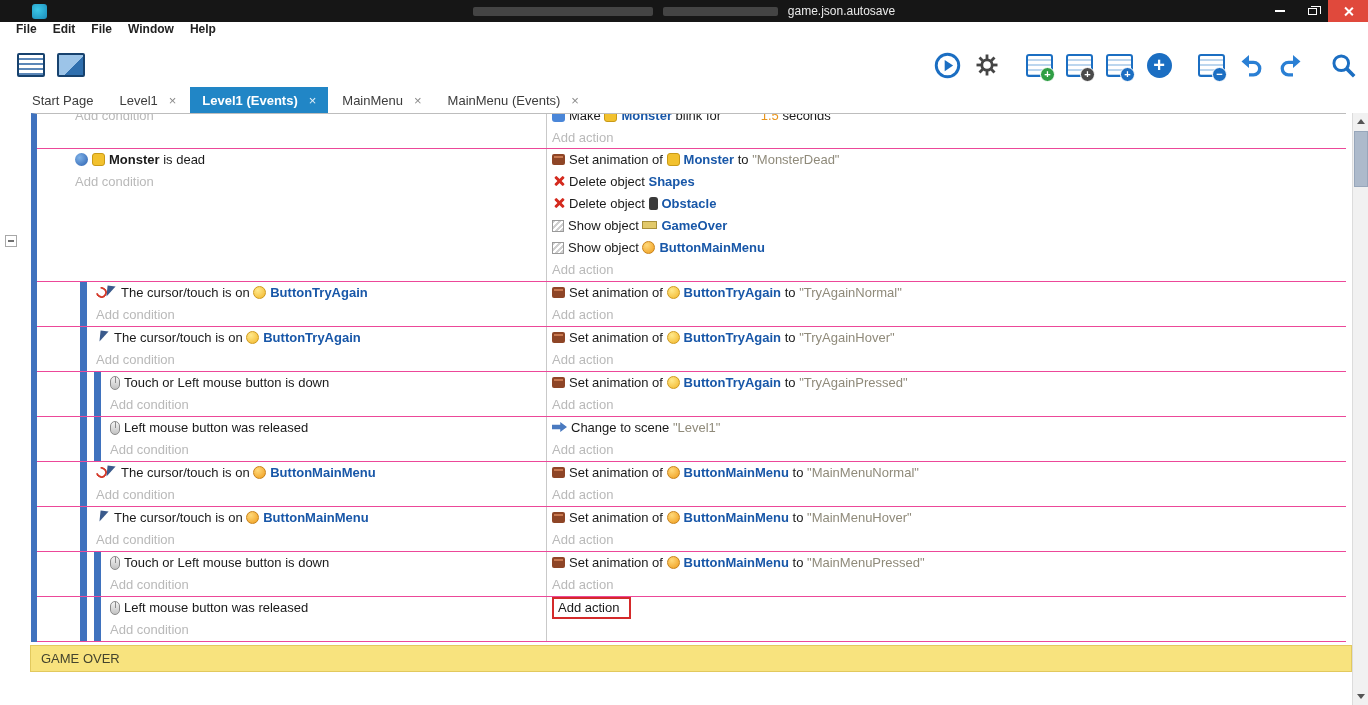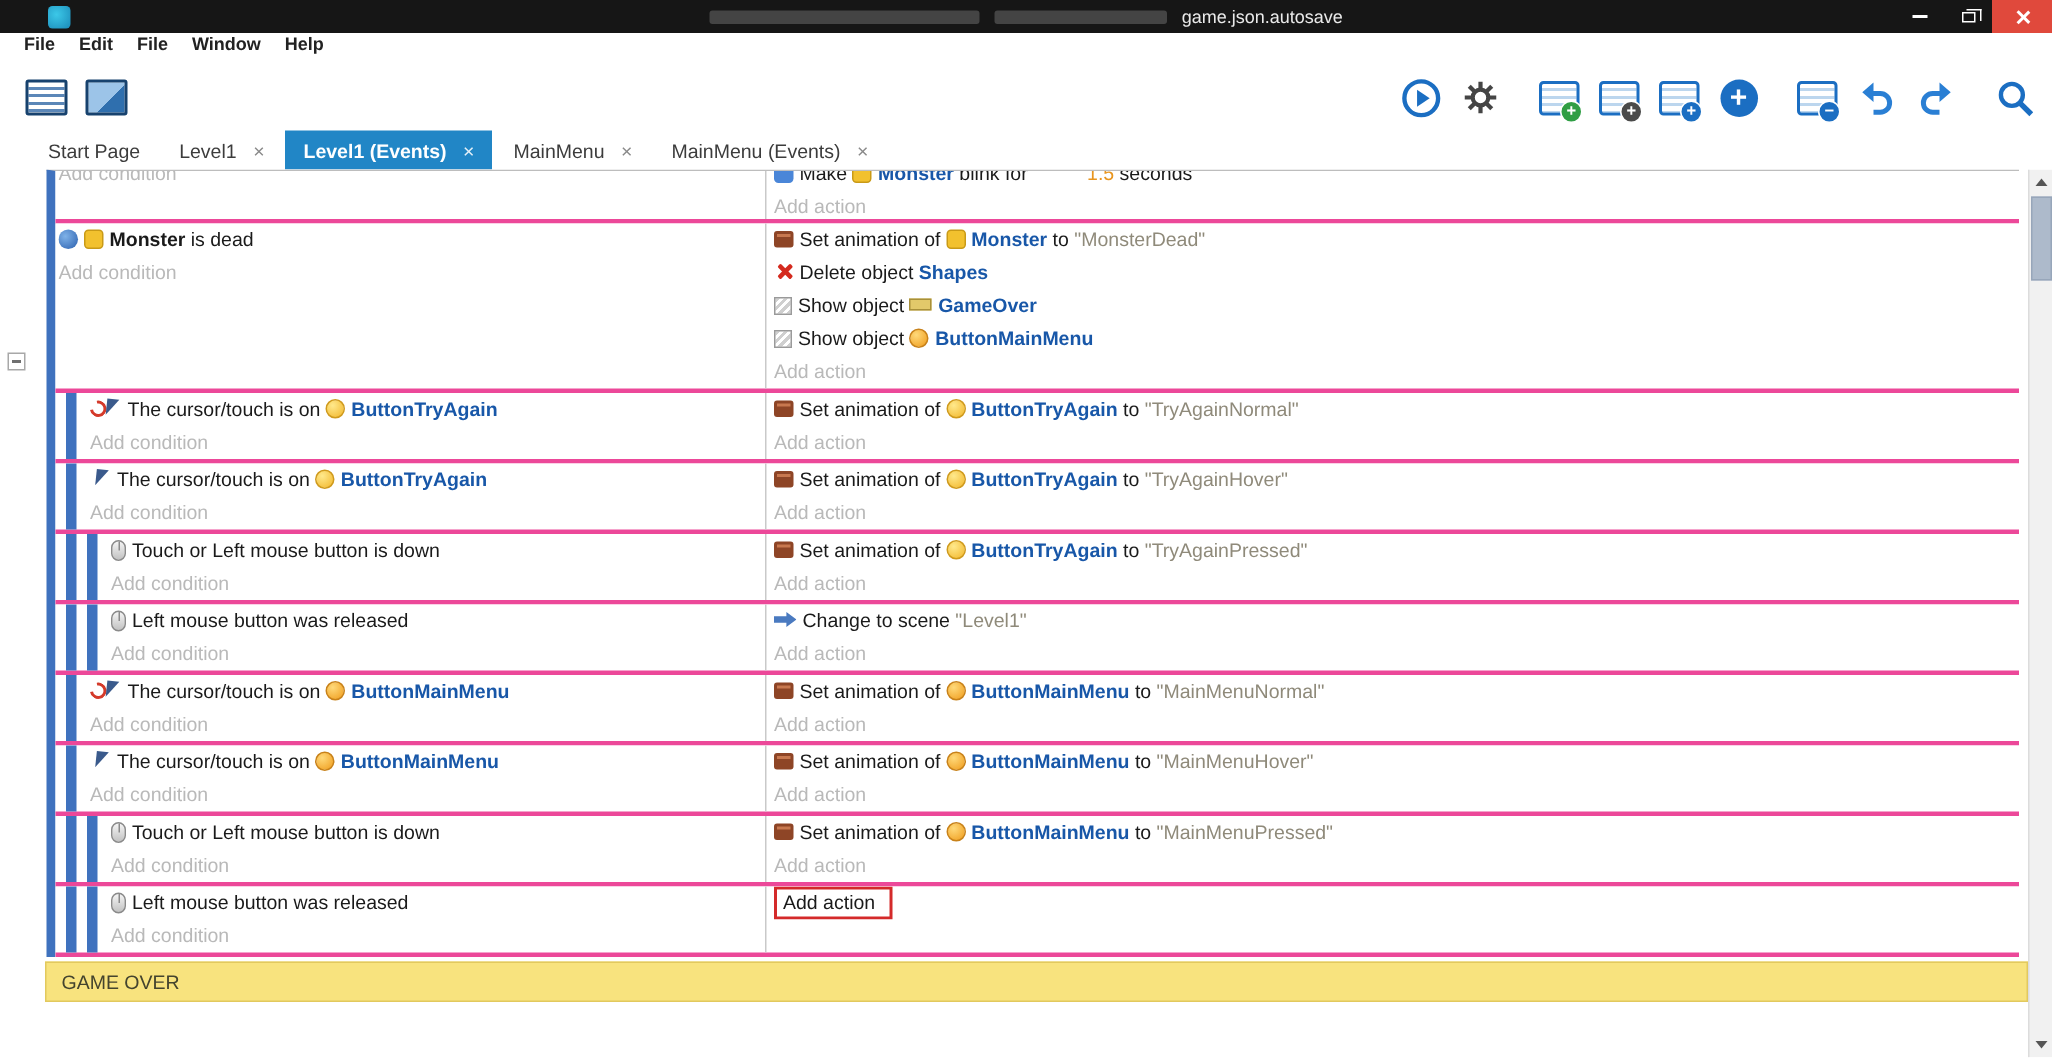--- a/index.html
+++ b/index.html
@@ -67,21 +67,21 @@
   .tab.active .tab-x { color:rgba(255,255,255,0.88); }
 
   
   .events-region { position:relative; height:592px; background:#fff; overflow:hidden; }
   .fold { position:absolute; left:5px; top:122px; width:12px; height:12px;
     border:1px solid #a8a8a8; background:#fff; cursor:pointer; }
   .fold::before { content:""; position:absolute; left:2px; top:4px; width:6px; height:2px; background:#707070; }
 
   .events-sheet { margin-left:31px; width:1315px; border-left:6px solid #3f72be;
     border-top:1px solid #bdbdbd; }
-  .event-row { display:flex; border-bottom:3px solid #ec4899; background:#fff; cursor:default; }
+  .event-row { display:flex; border-bottom:1px solid #ec4899; background:#fff; cursor:default;padding-left:36px; }
   .event-row.partial-top { height:35px; overflow:hidden; }
   .event-row.partial-top .cell { margin-top:-9px; }
   .bars { display:flex; align-items:stretch; }
   .bars:not(:empty) { margin-right:7px; }
   .bar { width:7px; margin-left:7px; background:#3f72be; }
   .cell { overflow:hidden; }
   .cell.cond { padding-left:2px; }
   .cell.act { flex:1; border-left:1px solid #c9c9c9; padding-left:5px; }
   .line { height:22px; line-height:22px; font-size:13px; white-space:nowrap; overflow:hidden; }
 
@@ -271,20 +271,21 @@
       </div>
       <div class="event-row">
         <div class="bars"></div>
         <div class="cell cond" style="width: 473px;">
           <div class="line"><span class="ei condition-icon"></span><span class="ei monster-icon"></span><span class="seg-objdark">Monster</span><span class="seg-text"> is dead</span></div>
           <div class="line"><span class="seg-add">Add condition</span></div>
         </div>
         <div class="cell act">
           <div class="line"><span class="ei animation-icon"></span><span class="seg-text">Set animation of </span><span class="ei monster-icon"></span><span class="seg-obj">Monster</span><span class="seg-text"> to </span><span class="seg-str">"MonsterDead"</span></div>
           <div class="line"><span class="ei delete-icon"></span><span class="seg-text">Delete object </span><span class="seg-obj">Shapes</span></div>
+          <div class="line"><span class="ei delete-icon"></span><span class="seg-text">Delete object </span><span class="ei obstacle-icon"></span><span class="seg-obj">Obstacle</span></div>
           <div class="line"><span class="ei show-icon"></span><span class="seg-text">Show object </span><span class="ei gameover-icon"></span><span class="seg-obj">GameOver</span></div>
           <div class="line"><span class="ei show-icon"></span><span class="seg-text">Show object </span><span class="ei button2-icon"></span><span class="seg-obj">ButtonMainMenu</span></div>
           <div class="line"><span class="seg-add">Add action</span></div>
         </div>
       </div>
       <div class="event-row">
         <div class="bars">
           <div class="bar"></div>
         </div>
         <div class="cell cond" style="width: 452px;">

